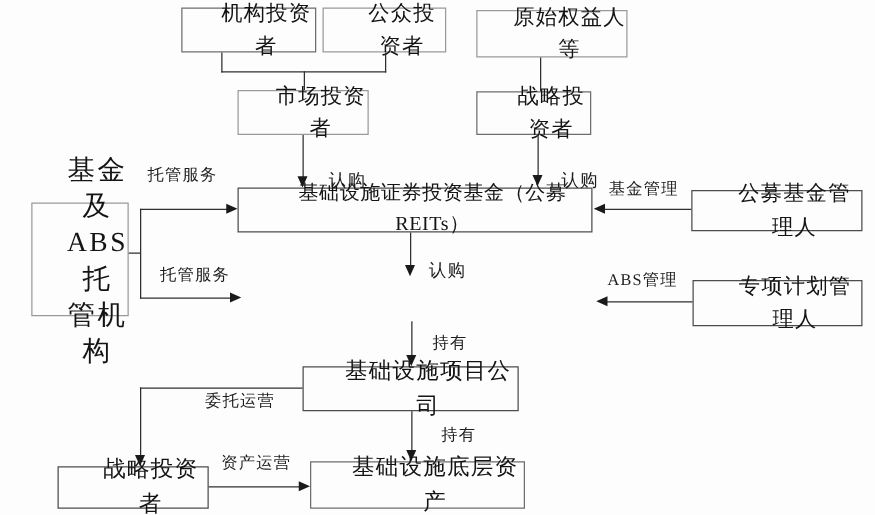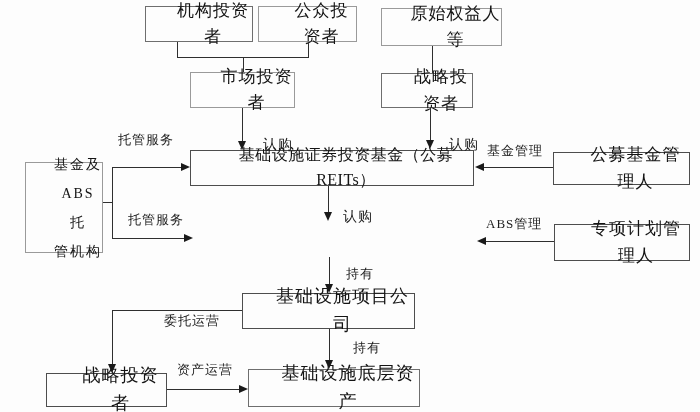--- a/index.html
+++ b/index.html
@@ -9,21 +9,21 @@
   }
   .box{
     position:absolute;box-sizing:border-box;border:1px solid #6e6e6e;background:#fdfdfd;
     display:flex;align-items:center;justify-content:center;text-align:center;
     font-size:17px;letter-spacing:1px;white-space:pre-line;line-height:1.55;padding-left:28px;
   }
   .box.light{border-color:#9a9a9a;}
   .box.dark{border-color:#4d4d4d;}
   .box.big{font-size:18px;}
   .box.long{font-size:16px;letter-spacing:0.5px;}
-  .box.cust{font-size:14px;line-height:29px;letter-spacing:2px;}
+  .box.cust{font-size:22px;line-height:29px;letter-spacing:2px;}
   .ln{position:absolute;background:#2f2f2f;}
   .ah{position:absolute;width:0;height:0;}
   .ah.down{border-left:4px solid transparent;border-right:4px solid transparent;border-top:9px solid #1a1a1a;}
   .ah.right{border-top:4px solid transparent;border-bottom:4px solid transparent;border-left:9px solid #1a1a1a;}
   .ah.left{border-top:4px solid transparent;border-bottom:4px solid transparent;border-right:9px solid #1a1a1a;}
   .elabel{position:absolute;font-size:13px;letter-spacing:1px;color:#1d1d1d;white-space:nowrap;}
   .elabel.sub{font-size:14px;margin-top:16px;}
 </style>
 </head>
 <body>

